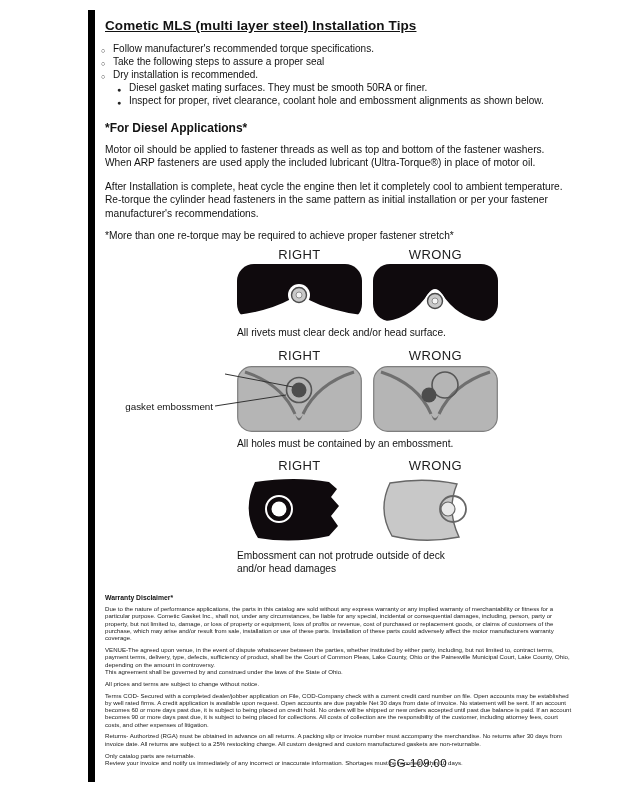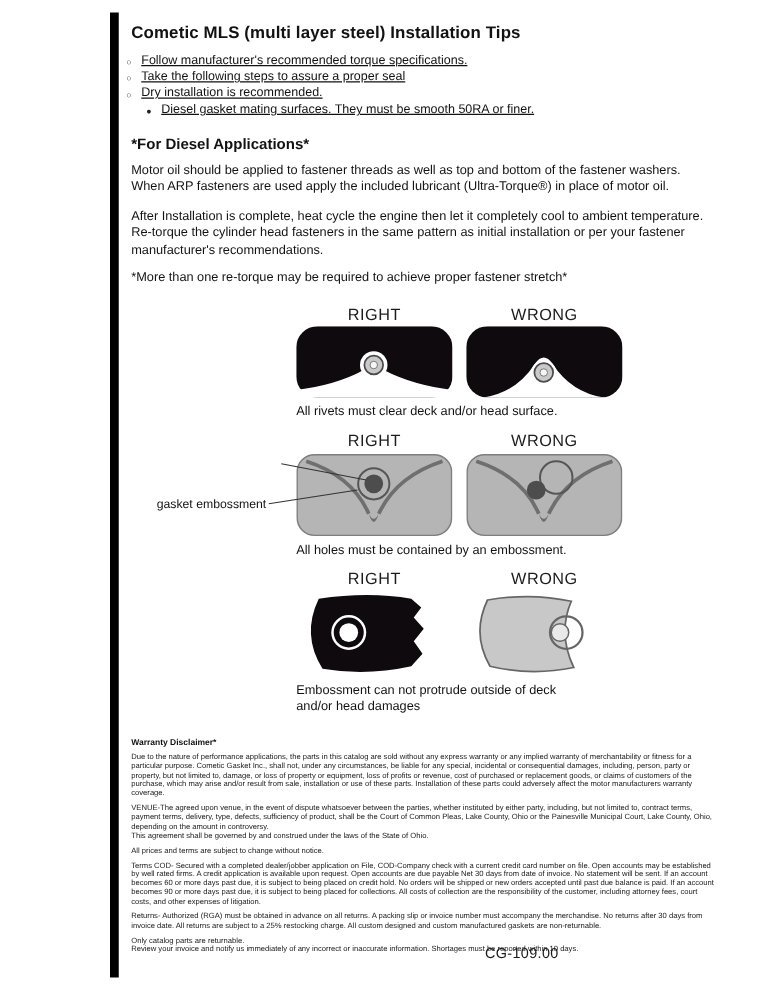--- a/index.html
+++ b/index.html
@@ -11,40 +11,40 @@
     position:relative;
     overflow:hidden;
   }
   .left-bar {
     position:absolute; left:88px; top:10px; width:7px; height:772px;
     background:#000;
   }
   .content { position:absolute; left:105px; top:18px; width:470px; }
 
   .title {
-    font-size:13.5px; font-weight:bold; 
+    font-size:13.5px; font-weight:bold; text-decoration:underline;
     margin-bottom:9px; letter-spacing:0.1px;
   }
 
-  .bullets { margin-left:-4px;text-decoration:underline; }
+  .bullets { margin-left:-4px; }
   .bullet {
     font-size:10px; line-height:13px; padding-left:12px; position:relative;
     white-space:nowrap;
   }
   .bullet::before {
     content:"○"; position:absolute; left:0; top:2px; font-size:7px; color:#222;
   }
   .bullet.sub { margin-left:16px; }
   .bullet.sub::before { content:"●"; font-size:7px; top:2px; }
 
   .section-heading { font-size:12px; font-weight:bold; margin:14px 0 8px 0; }
   .para { font-size:10.2px; line-height:13.4px; margin-bottom:10px; width:466px; }
   .note { font-size:10.2px; margin-bottom:4px; }
 
-  .diagrams { position:relative; height:333px; margin-top:16px;text-decoration:underline; }
+  .diagrams { position:relative; height:333px; margin-top:6px;text-decoration:underline; }
   .dg-header {
     position:absolute; width:125px; text-align:center;
     font-size:13px; letter-spacing:0.4px; color:#1c1c1c;
   }
   .panel { position:absolute; width:125px; }
   .panel svg { display:block; }
   .dg-caption { position:absolute; font-size:10.2px; line-height:12.5px; }
   .dg-label {
     position:absolute; font-size:9.8px; line-height:11.5px;
     text-align:right; white-space:pre-line;
@@ -70,20 +70,21 @@
 
 <div class="content">
 
   <div class="title">Cometic MLS (multi layer steel) Installation Tips</div>
 
   <div class="bullets">
     <div class="bullet">Follow manufacturer's recommended torque specifications.</div>
     <div class="bullet">Take the following steps to assure a proper seal</div>
     <div class="bullet">Dry installation is recommended.</div>
     <div class="bullet sub">Diesel gasket mating surfaces.  They must be smooth 50RA or finer.</div>
+    <div class="bullet sub">Inspect for proper, rivet clearance, coolant hole and embossment alignments as shown below.</div>
   </div>
 
   <div class="section-heading">*For Diesel Applications*</div>
   <div class="para">Motor oil should be applied to fastener threads as well as top and bottom of the fastener washers. When ARP fasteners are used apply the included lubricant (Ultra-Torque®) in place of motor oil.</div>
   <div class="para">After Installation is complete, heat cycle the engine then let it completely cool to ambient temperature. Re-torque the cylinder head fasteners in the same pattern as initial installation or per your fastener manufacturer's recommendations.</div>
   <div class="note">*More than one re-torque may be required to achieve proper fastener stretch*</div>
 
   <div class="diagrams">
 
     <div class="dg-header" style="left:132px; top:0;">RIGHT</div>

